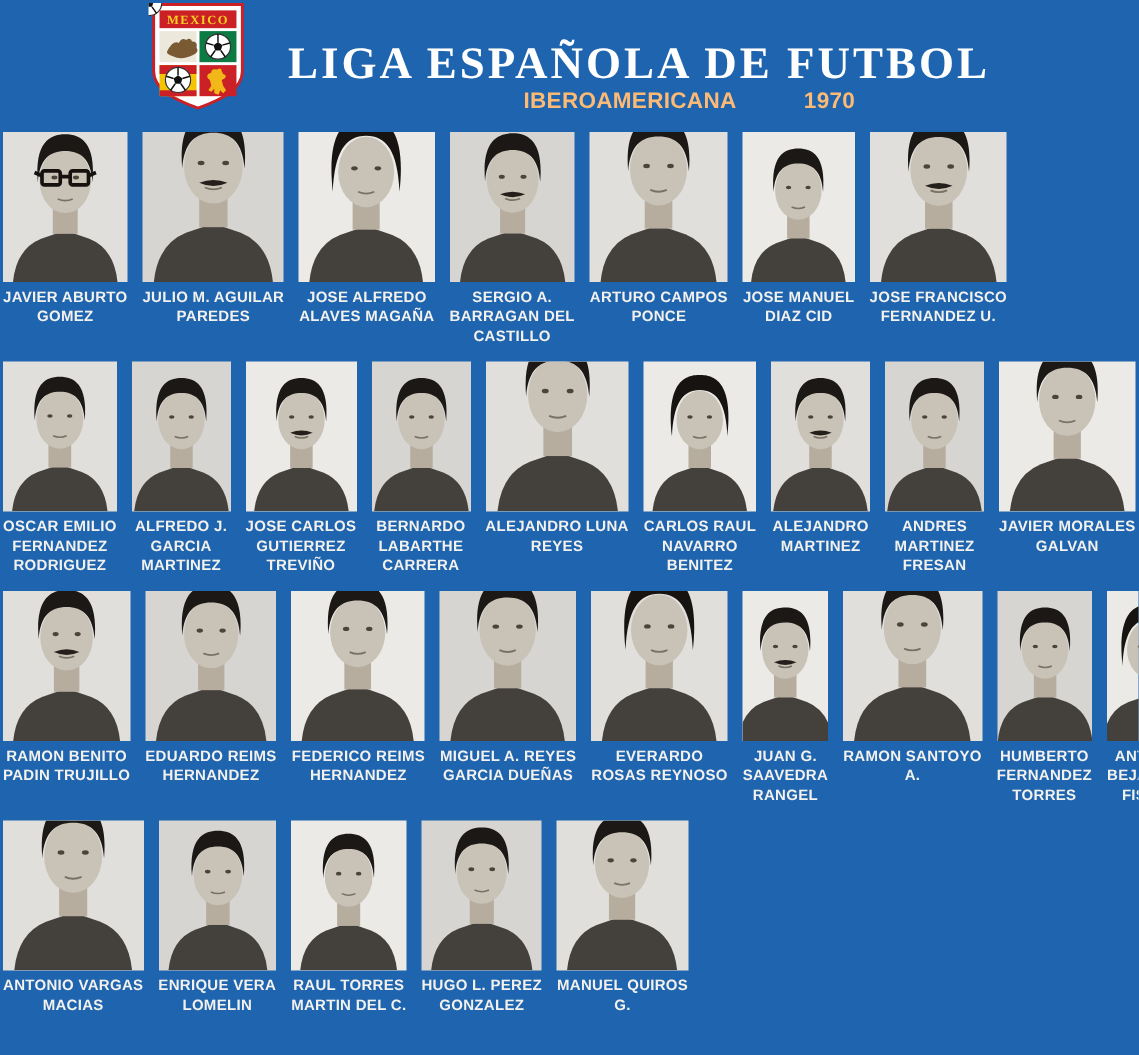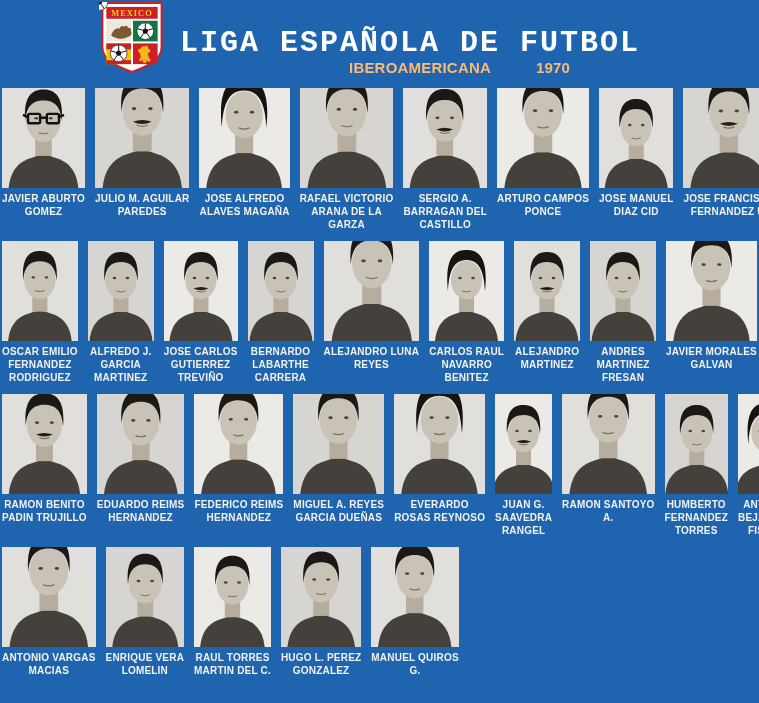--- a/index.html
+++ b/index.html
@@ -7,22 +7,22 @@
     width:759px;height:703px;overflow:hidden;
     background:#1e64ae;
     font-family:"Liberation Sans",sans-serif;
     position:relative;
   }
   
   .header{position:relative;height:88px;}
   .crest{position:absolute;left:99px;top:2px;width:66px;height:71px;}
   .title{
     position:absolute;left:180px;top:26px;width:480px;
-    text-align:left;color:#ffffff;
-    font-family:Liberation Mono, monospace;
+    text-align:right;color:#ffffff;
+    font-family:Liberation Serif, serif;
     font-size:30px;font-weight:700;letter-spacing:2px;white-space:nowrap;
   }
   .subtitle{
     position:absolute;top:59px;color:#fdba74;
     font-size:15px;font-weight:700;letter-spacing:0.2px;white-space:nowrap;
   }
   .subtitle.ibero{left:180px;width:480px;text-align:center;}
   .subtitle.year{left:518px;width:70px;text-align:center;}
   
   .row{
@@ -140,32 +140,20 @@
         </svg>
       </div>
       <figcaption class="pname">
         <span>JOSE ALFREDO</span>
         <span>ALAVES MAGAÑA</span>
       </figcaption>
     </figure>
   <figure class="cell">
       <div class="photo">
         <svg class="ph" viewBox="0 0 75 100" preserveAspectRatio="xMidYMax slice">
-          <use href="#bust-a"></use>
-        </svg>
-      </div>
-      <figcaption class="pname">
-        <span>RAFAEL VICTORIO</span>
-        <span>ARANA DE LA</span>
-        <span>GARZA</span>
-      </figcaption>
-    </figure>
-  <figure class="cell">
-      <div class="photo">
-        <svg class="ph" viewBox="0 0 75 100" preserveAspectRatio="xMidYMax slice">
           <use href="#bust-b"></use>
         </svg>
       </div>
       <figcaption class="pname">
         <span>SERGIO A.</span>
         <span>BARRAGAN DEL</span>
         <span>CASTILLO</span>
       </figcaption>
     </figure>
   <figure class="cell">

